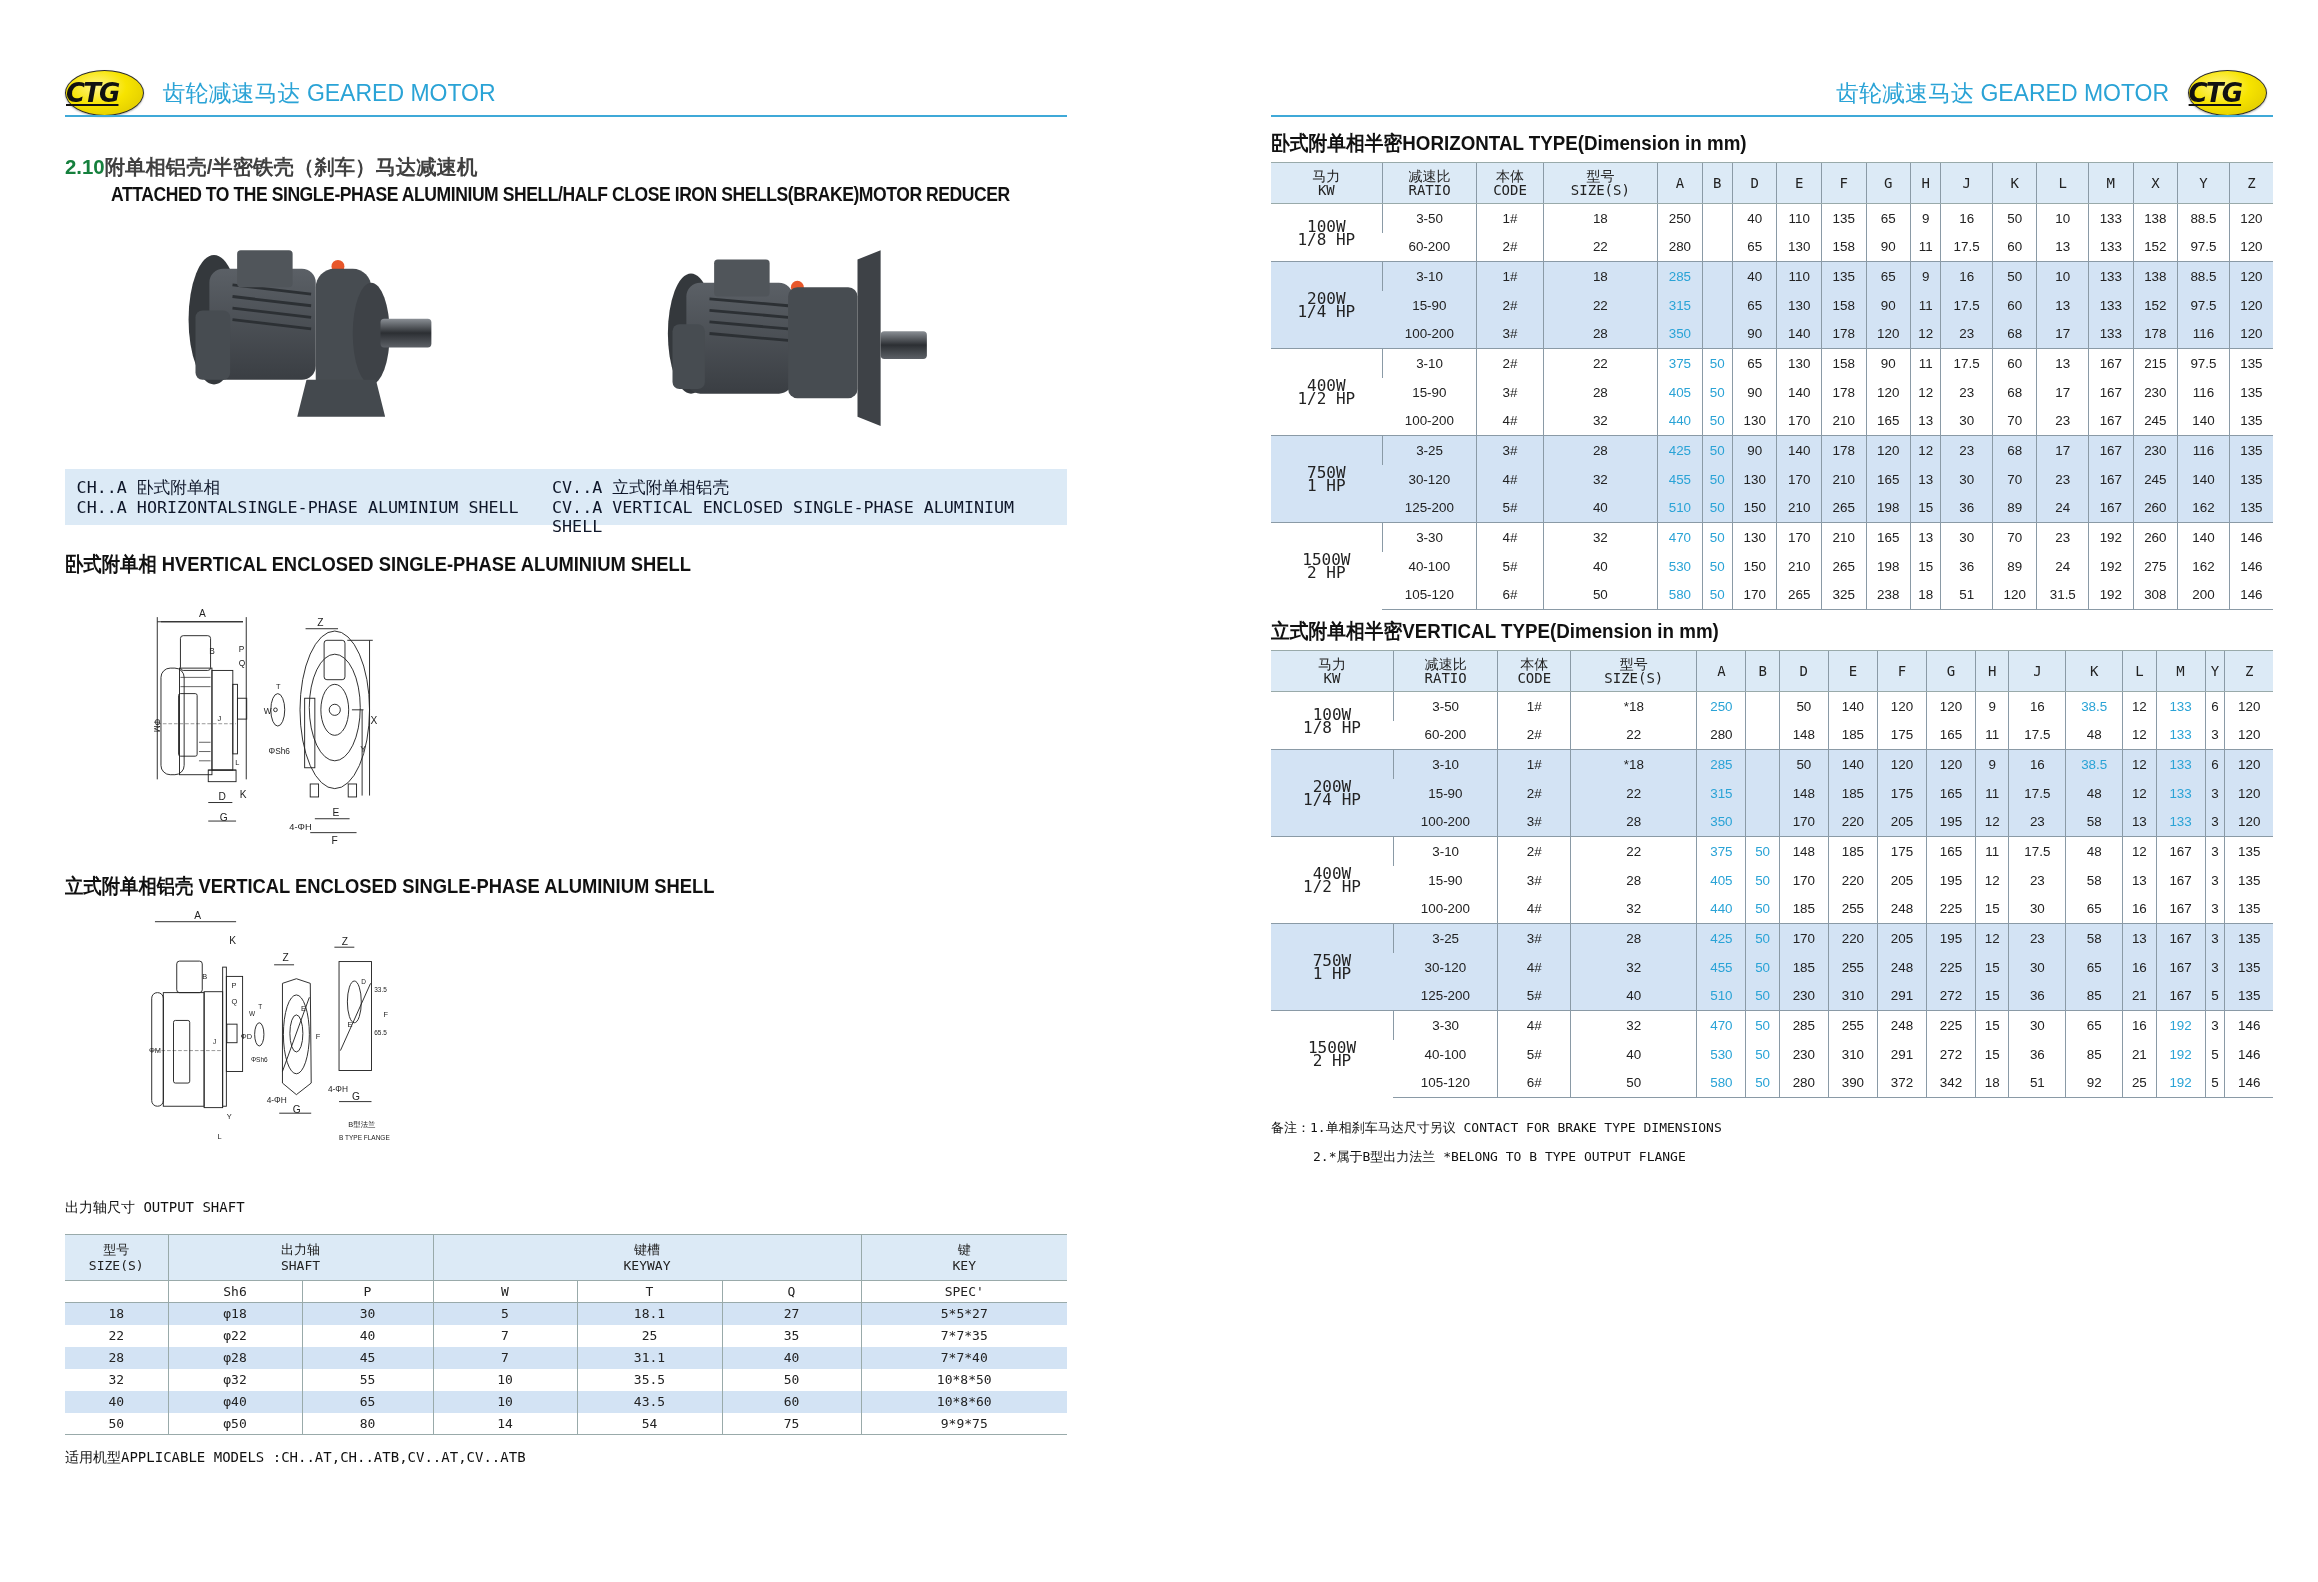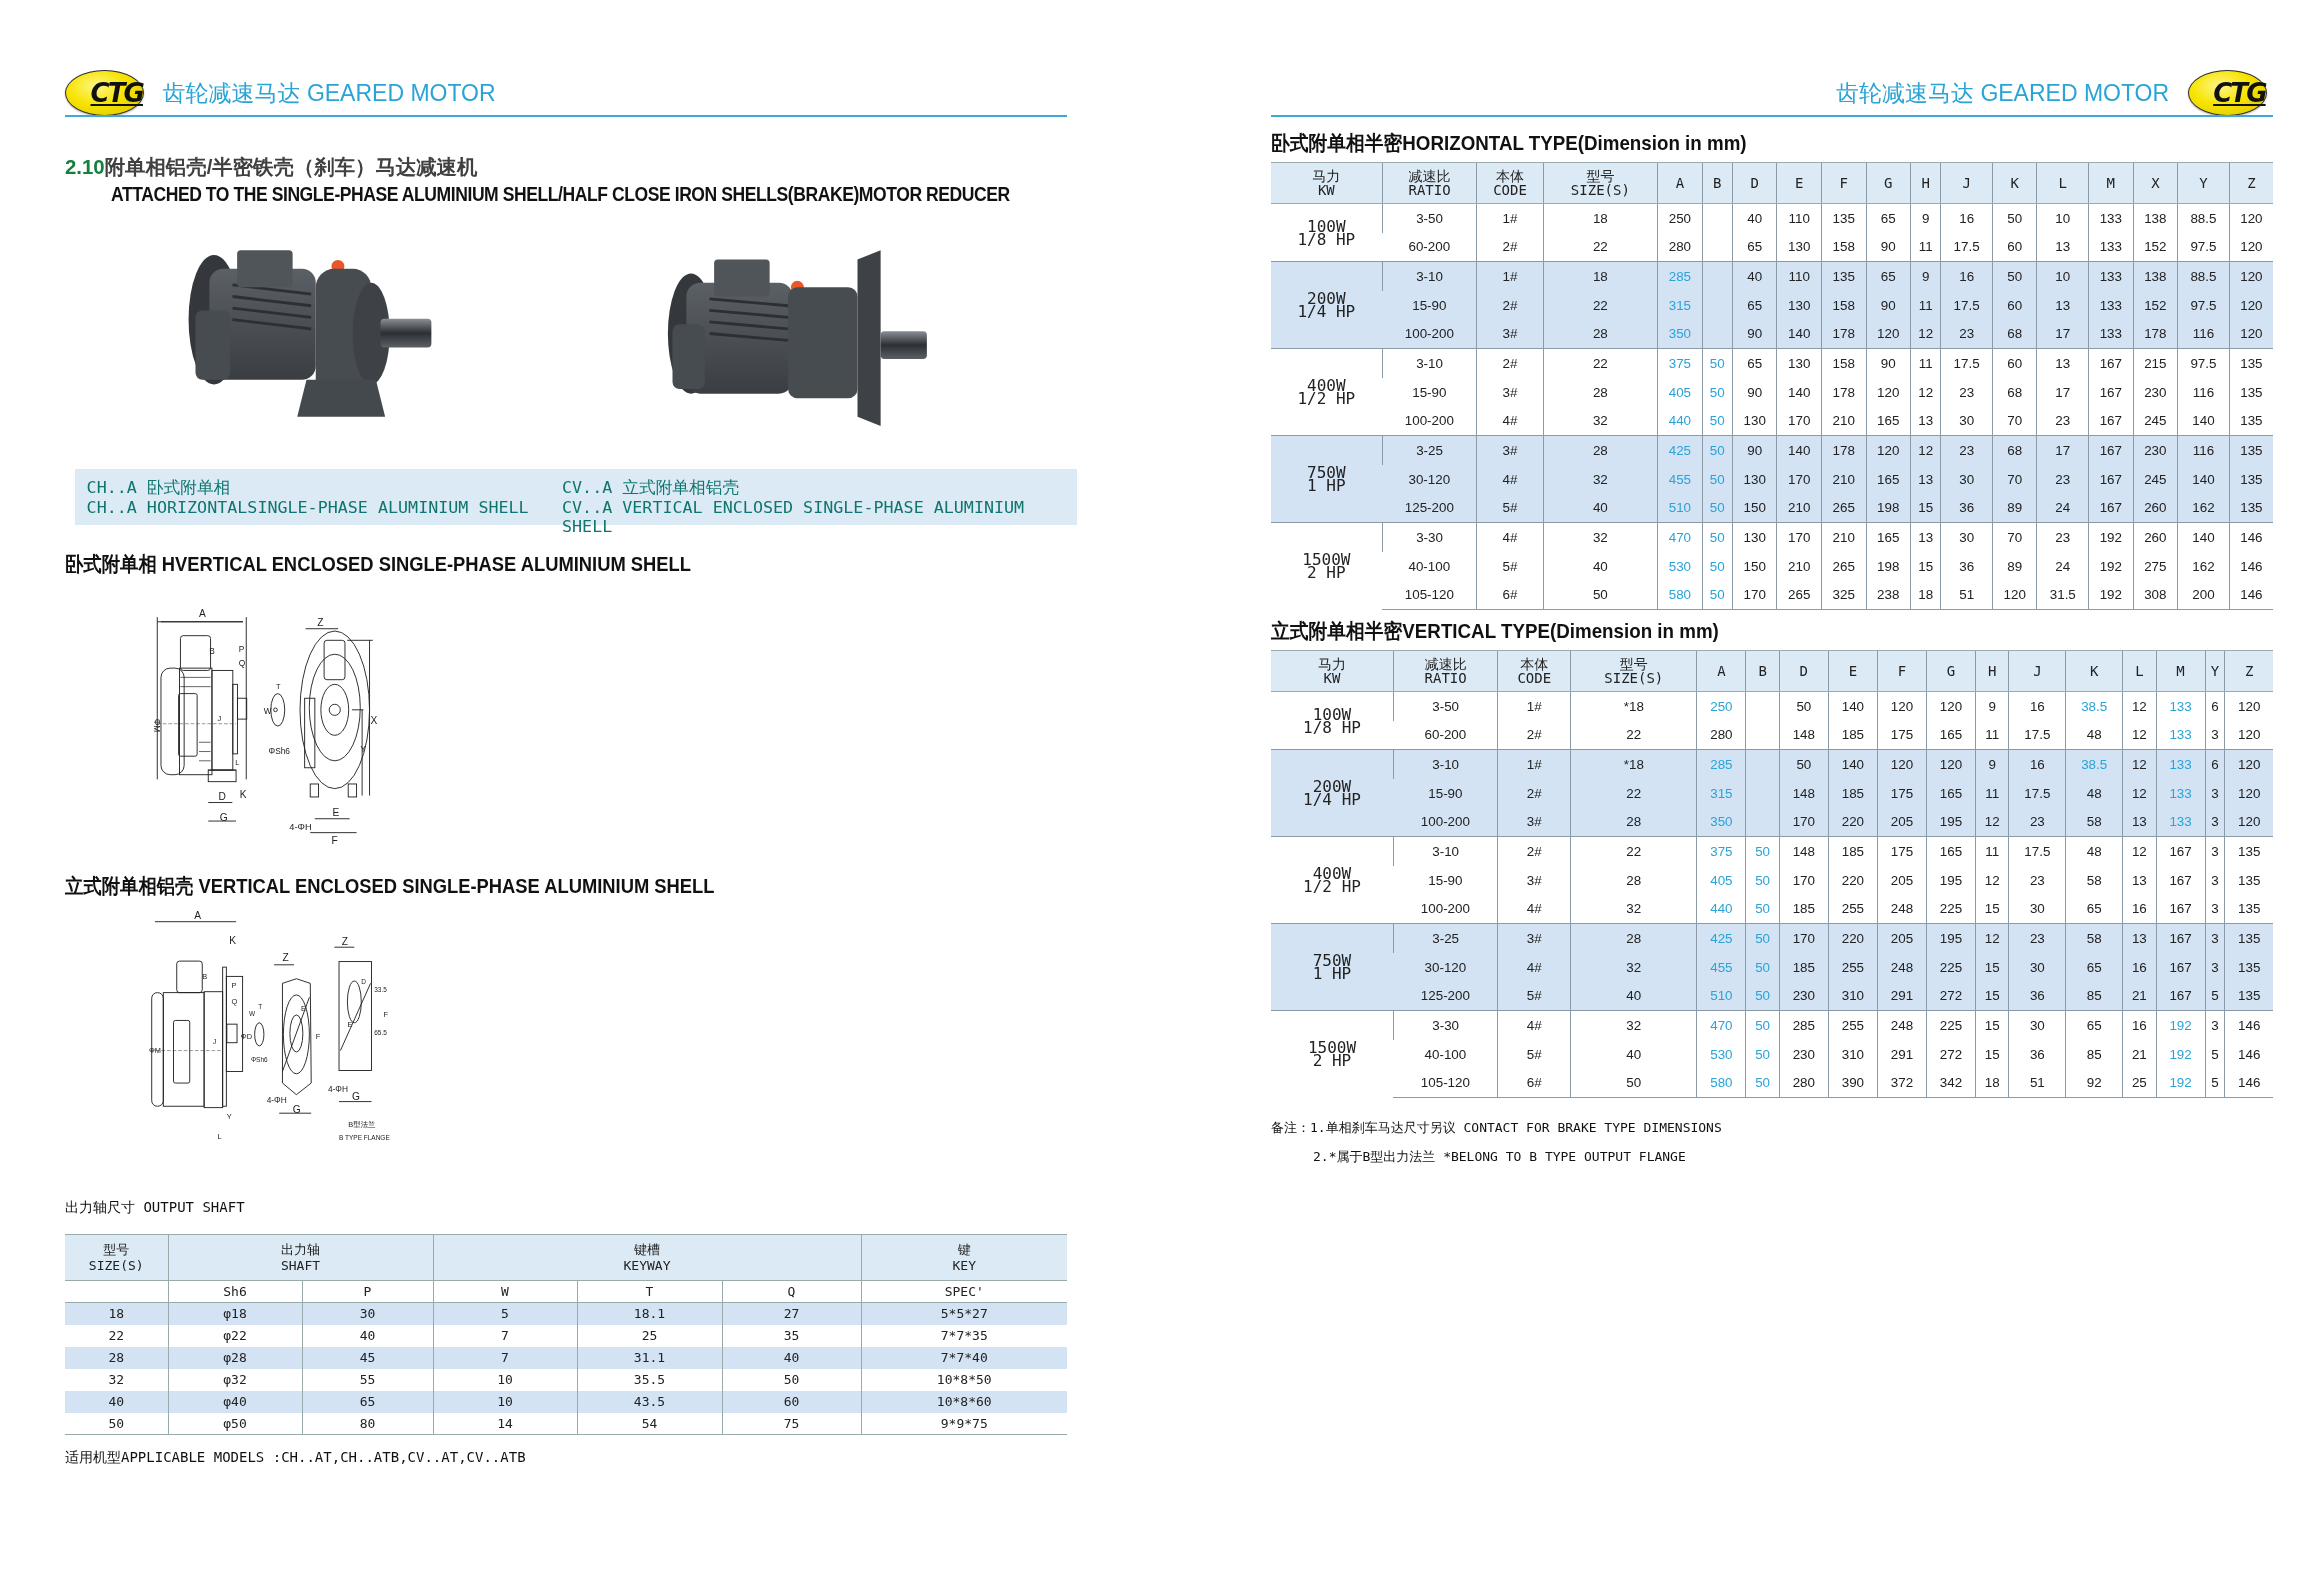--- a/index.html
+++ b/index.html
@@ -3,35 +3,35 @@
 <meta charset="utf-8">
 <style>
   * { box-sizing: border-box; margin: 0; padding: 0; }
   html, body { width: 2322px; height: 1582px; background: #ffffff; overflow: hidden; }
   body { font-family: "Liberation Sans", "DejaVu Sans", sans-serif; color: #111; position: relative; }
   .page { position: absolute; top: 0; height: 1582px; }
   .page-left { left: 0; width: 1161px; }
 
   
   .brand-header { position: absolute; top: 65px; height: 56px; display: flex; align-items: center; }
-  .logo { width: 79px; height: 46px; border-radius: 50%; background: radial-gradient(ellipse at 40% 35%, #fff58a 0%, #f7e400 45%, #d8c200 100%); border: 1.4px solid #2a2a2a; display: flex; align-items: center; justify-content: flex-end; box-shadow: 0 0.9px 1.9px rgba(0,0,0,0.3); }
+  .logo { width: 79px; height: 46px; border-radius: 50%; background: radial-gradient(ellipse at 40% 35%, #fff58a 0%, #f7e400 45%, #d8c200 100%); border: 1.4px solid #2a2a2a; display: flex; align-items: center; justify-content: flex-start; box-shadow: 0 0.9px 1.9px rgba(0,0,0,0.3); }
   .logo span { font-family: "DejaVu Sans", sans-serif; font-weight: bold; font-style: italic; font-size: 26px; color: #111; letter-spacing: -1.9px; text-decoration: underline; }
   .brand-title { font-size: 23px; color: #2aa3d6; letter-spacing: 0px; }
   .rule { position: absolute; height: 2.3px; background: #3fa9d8; }
 
   .section-title-main { position: absolute; left: 65px; top: 153px; font-size: 20.4px; font-weight: bold; }
   .section-title-main .num { color: #15803d; }
   .section-title-main .cn { color: #404040; }
   .section-subtitle { position: absolute; left: 111px; top: 183px; font-size: 20.4px; font-weight: bold; transform: scaleX(0.86); transform-origin: left; letter-spacing: -0.5px; }
 
   
   .motor { position: absolute; }
   .motor svg { width: 100%; height: 100%; }
 
-  .model-band { position: absolute; left: 75px; top: 469px; width: 1002px; height: 56px; background: #dceaf6; font-family: "DejaVu Sans Mono", "Liberation Mono", monospace; font-size: 16.7px; color: #0f766e; }
+  .model-band { position: absolute; left: 65px; top: 469px; width: 1002px; height: 56px; background: #dceaf6; font-family: "DejaVu Sans Mono", "Liberation Mono", monospace; font-size: 16.7px; color: #0f172a; }
   .model-band .col { position: absolute; top: 9.3px; line-height: 19.5px; }
 
   .draw-title { position: absolute; left: 65px; font-size: 20.4px; font-weight: bold; transform: scaleX(0.9); transform-origin: left; }
 
   .drawing { position: absolute; }
 
   
   .os-title { position: absolute; left: 65px; top: 1199px; font-size: 14px; font-family: "DejaVu Sans Mono", monospace; }
   table { border-collapse: collapse; }
   .os-table { position: absolute; left: 65px; top: 1234px; width: 1002px; font-family: "DejaVu Sans Mono", monospace; font-size: 13px; color: #222; }

